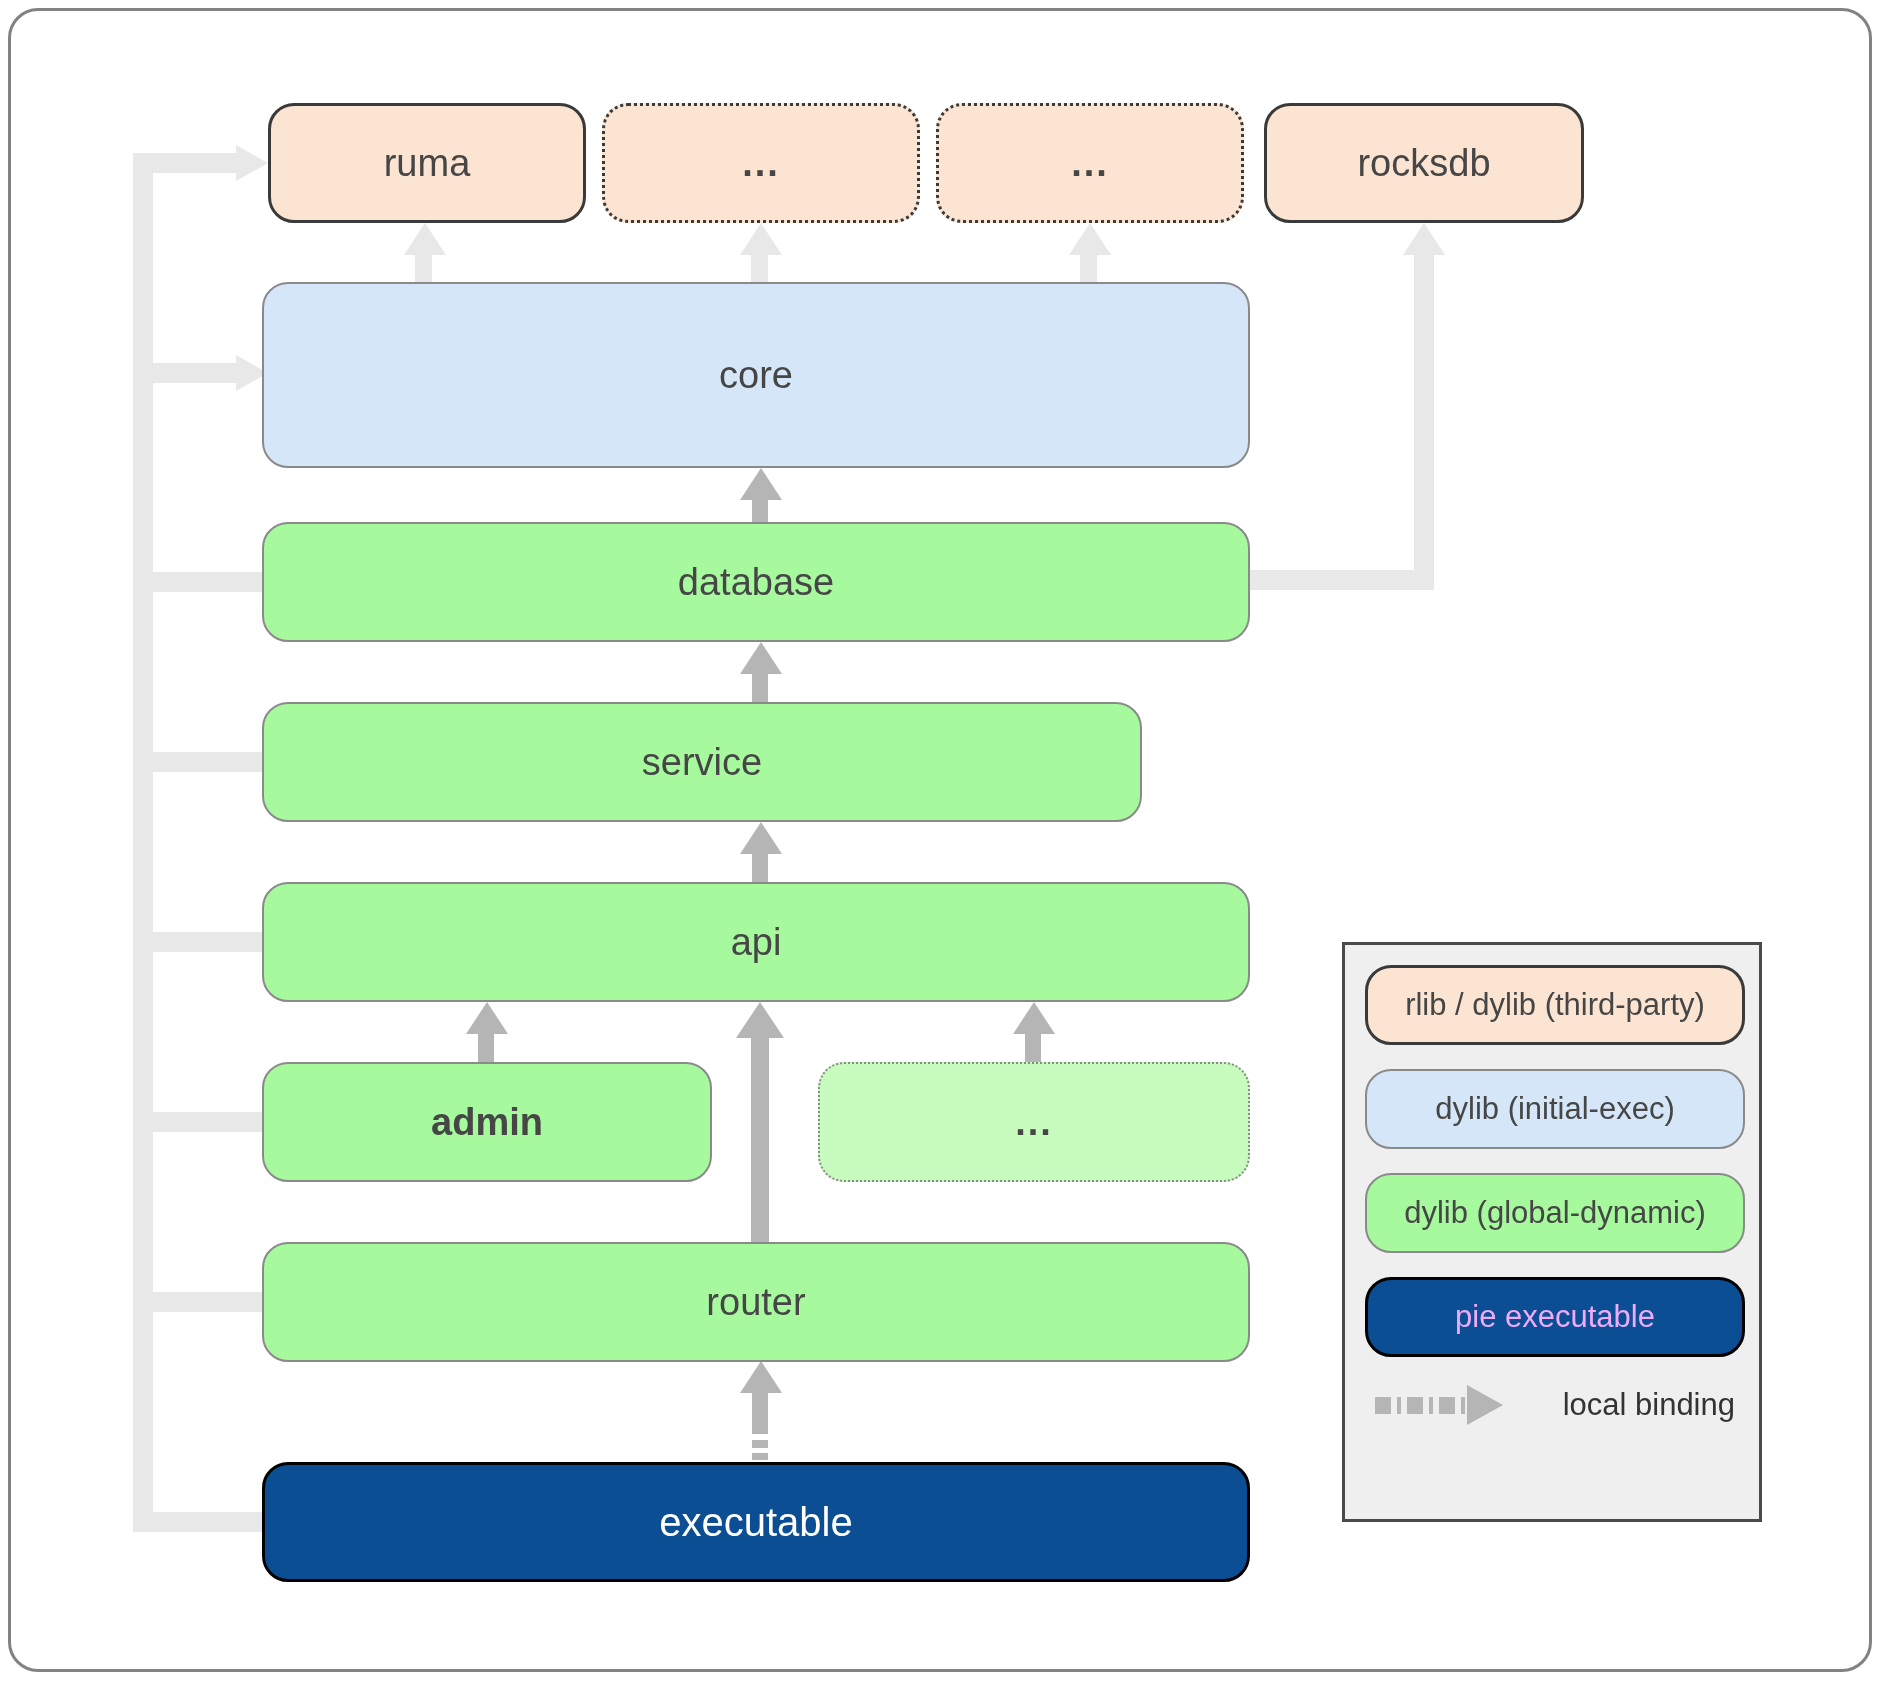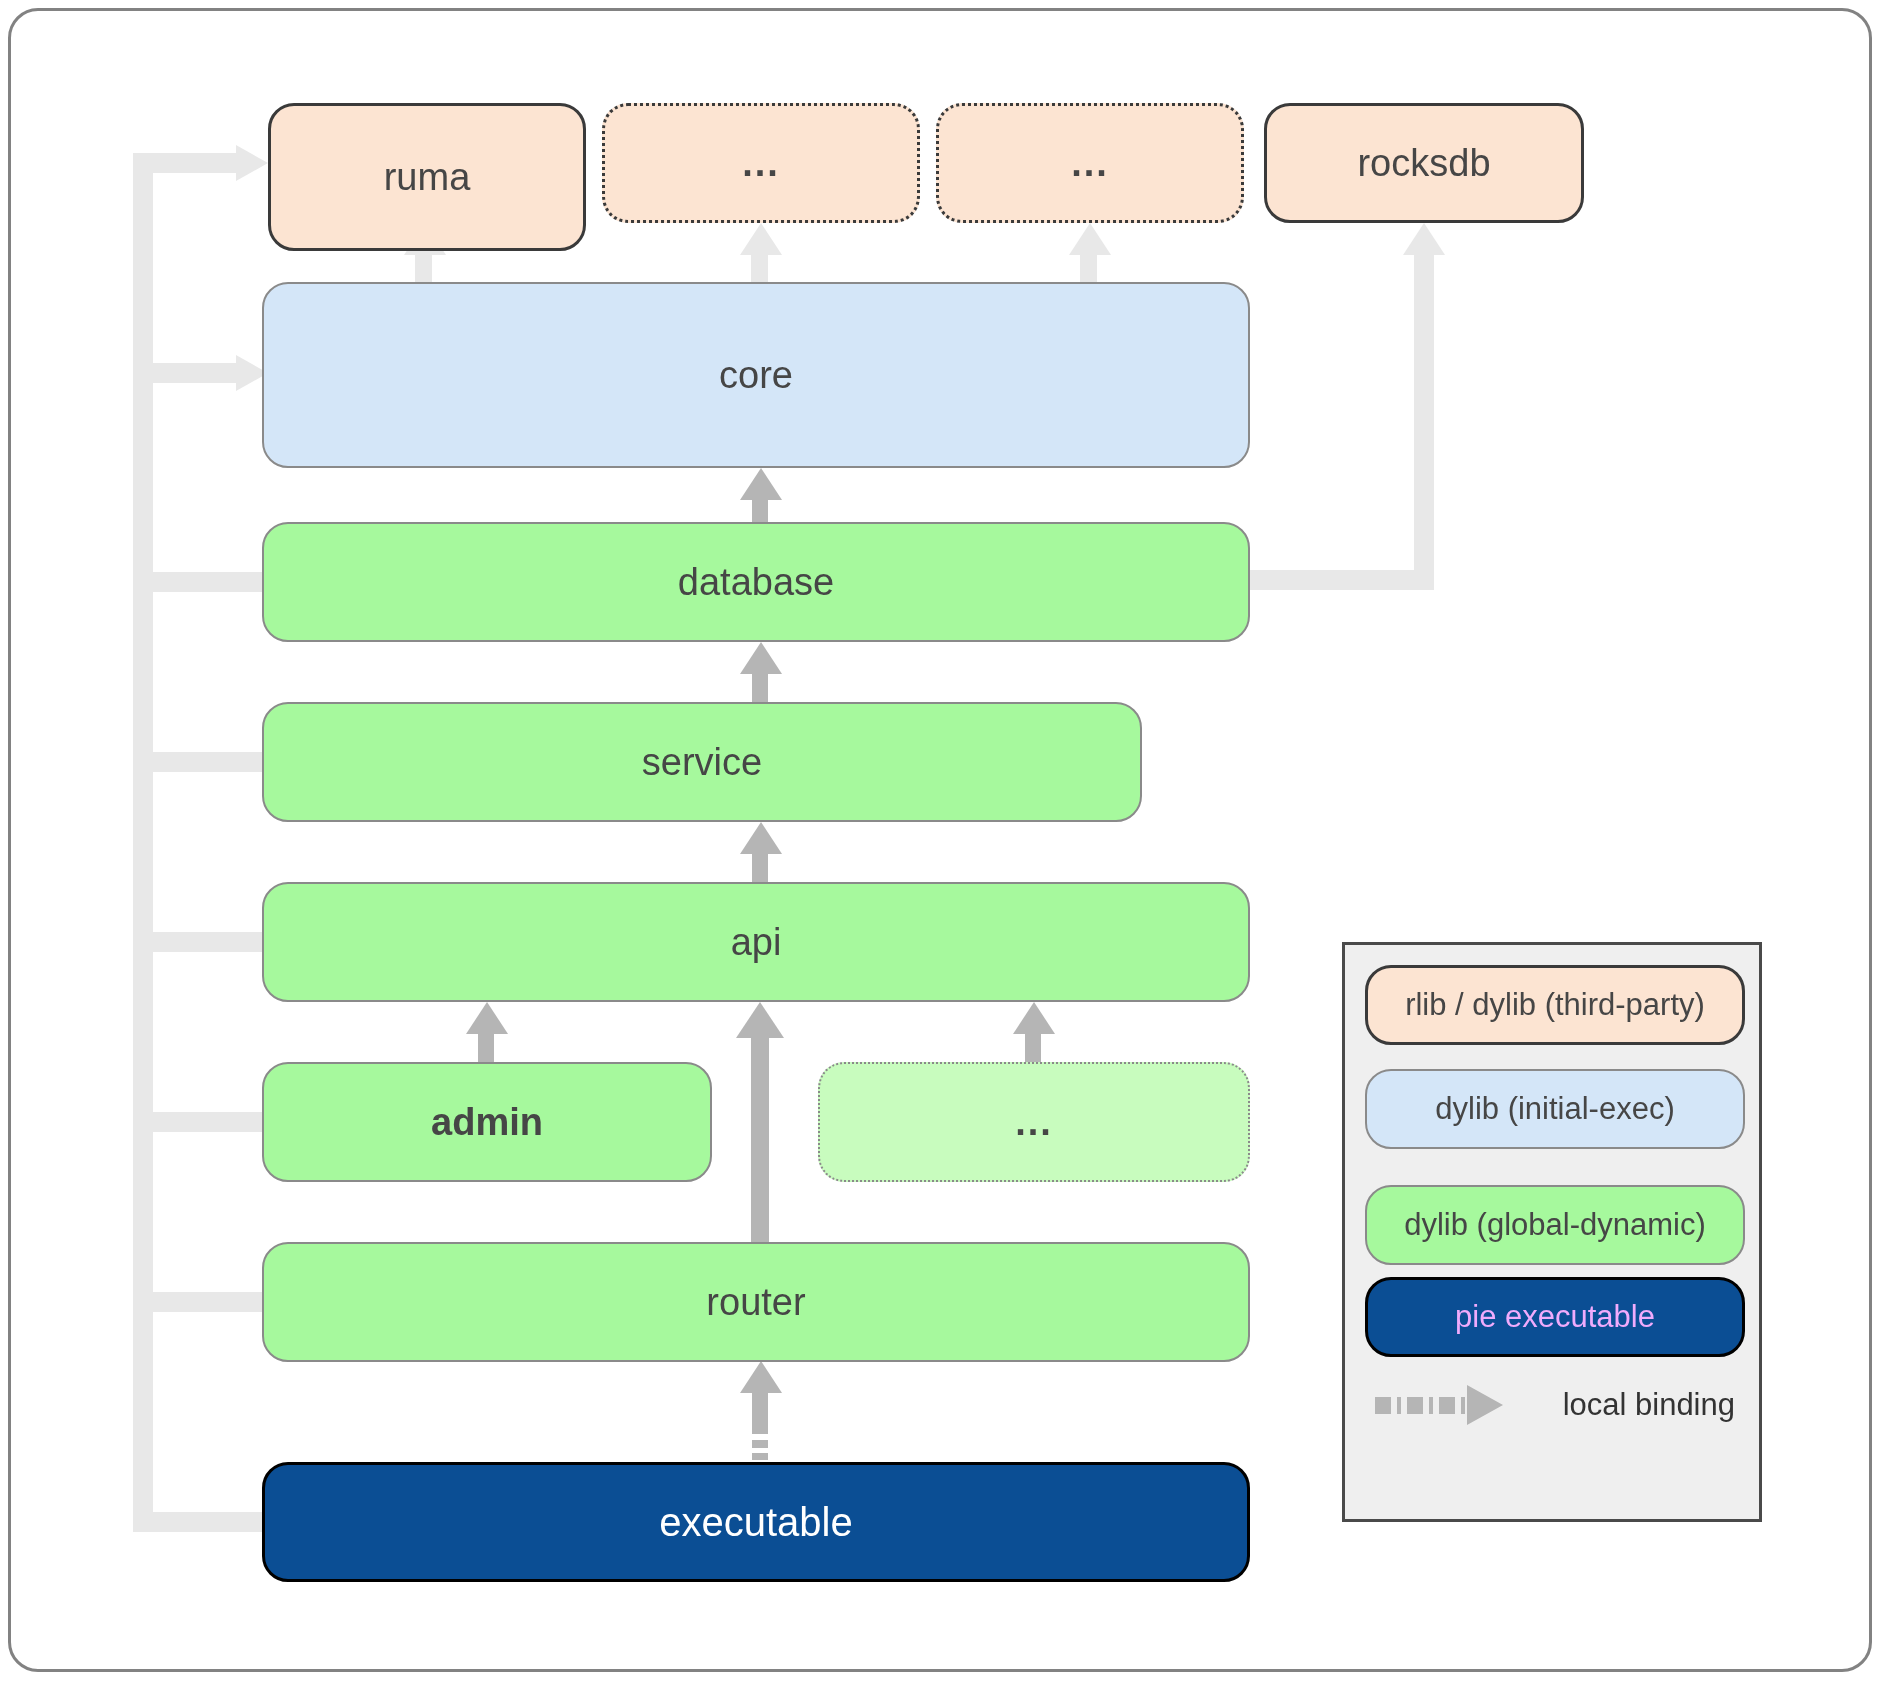--- a/index.html
+++ b/index.html
@@ -32,21 +32,21 @@
     color: var(--text);
     z-index: 5;
   }
   .peach      { background: var(--peach);      border: 3px solid var(--dark_border); }
   .peach-dot  { background: var(--peach);      border: 3px dotted var(--dark_border); }
   .blue       { background: var(--blue);       border: 2px solid var(--gray_border); }
   .green      { background: var(--green);      border: 2px solid var(--gray_border); }
   .green-dot  { background: var(--lightgreen); border: 2px dotted var(--gray_border); }
   .navy       { background: var(--navy);       border: 3px solid #000000; color: #ffffff; }
 
-  .n-ruma      { left: 268px;  top: 103px;  width: 318px; height: 148px; }
+  .n-ruma      { left: 268px;  top: 103px;  width: 318px; height: 120px; }
   .n-tp1       { left: 602px;  top: 103px;  width: 318px; height: 120px; }
   .n-tp2       { left: 936px;  top: 103px;  width: 308px; height: 120px; }
   .n-rocksdb   { left: 1264px; top: 103px;  width: 320px; height: 120px; }
   .n-core      { left: 262px;  top: 282px;  width: 988px; height: 186px; }
   .n-database  { left: 262px;  top: 522px;  width: 988px; height: 120px; }
   .n-service   { left: 262px;  top: 702px;  width: 880px; height: 120px; }
   .n-api       { left: 262px;  top: 882px;  width: 988px; height: 120px; }
   .n-admin     { left: 262px;  top: 1062px; width: 450px; height: 120px; font-weight: bold; }
   .n-apix      { left: 818px;  top: 1062px; width: 432px; height: 120px; }
   .n-router    { left: 262px;  top: 1242px; width: 988px; height: 120px; }
@@ -128,21 +128,21 @@
   .legend .pill {
     position: absolute;
     left: 20px; width: 380px; height: 80px;
     box-sizing: border-box;
     border-radius: 26px;
     display: flex; align-items: center; justify-content: center;
     font-size: 31px; color: var(--text);
   }
   .pill-1 { top: 20px; }
   .pill-2 { top: 124px; }
-  .pill-3 { top: 240px; }
+  .pill-3 { top: 228px; }
   .pill-4 { top: 332px; }
   .legend .lg-peach { background: var(--peach);      border: 3px solid var(--dark_border); }
   .legend .lg-blue  { background: var(--blue);       border: 2px solid var(--gray_border); }
   .legend .lg-green { background: var(--green);      border: 2px solid var(--gray_border); }
   .legend .lg-navy  { background: var(--navy);       border: 3px solid #000000; color: #f0abfc; }
 
   .lg-arrow-row { position: absolute; left: 30px; width: 360px; height: 40px; display: flex; align-items: center; }
   .lg-row-local  { top: 440px; }
   .lg-row-global { top: 500px; }
   .lg-shaft { width: 118px; height: 17px; background: var(--arrow_gray); }

